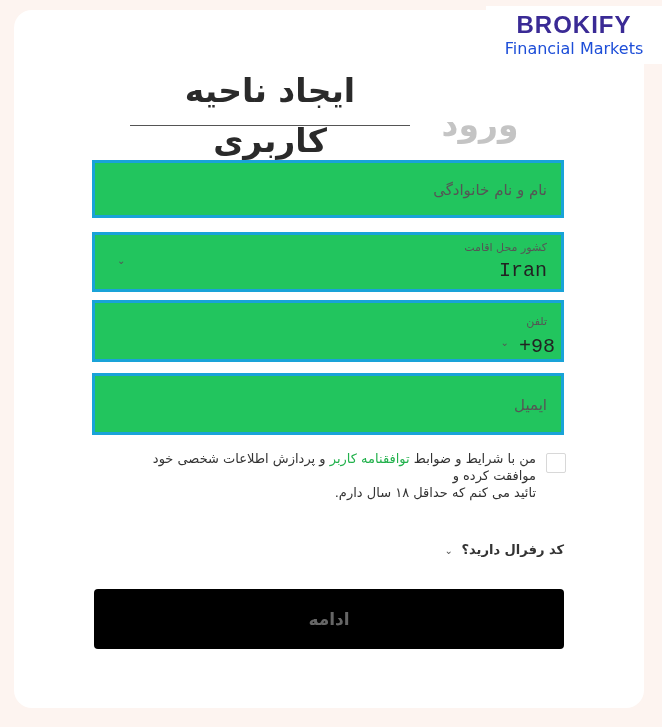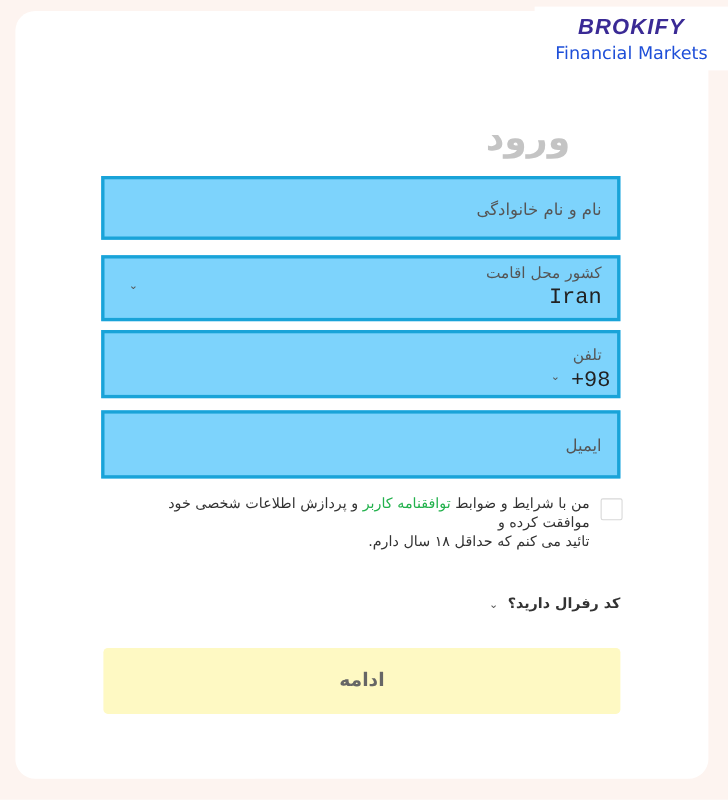--- a/index.html
+++ b/index.html
@@ -20,26 +20,25 @@
       position: absolute;
       left: 486px; top: 6px;
       width: 176px; height: 58px;
       background: #ffffff;
       text-align: center;
     }
     .logo-brand {
       display: block;
       font-family: "Liberation Sans", sans-serif;
       font-weight: bold;
-      font-size: 20px;
+      font-size: 24px;
       letter-spacing: 1px;
       color: #3a2a95;
       line-height: 30px;
       margin-top: 4px;
-      font-style: italic;
     }
     .logo-sub {
       display: block;
       font-family: "DejaVu Sans", sans-serif;
       font-size: 16px;
       color: #1d4ed8;
       line-height: 18px;
     }
     .tabs {
       position: absolute;
@@ -68,33 +67,33 @@
       color: #c4c4c4;
       width: 120px;
       text-align: center;
       margin-top: 34px;
     }
     .field {
       position: absolute;
       left: 92px;
       width: 472px;
       border: 3px solid #19a3d8;
-      background: #7dd3fc;
+      background: #22c55e;
       direction: rtl;
     }
     .field .ph {
       position: absolute;
       right: 14px;
       font-size: 15px;
       color: #555;
     }
     .field .lbl {
       position: absolute;
       right: 14px; top: 6px;
-      font-size: 14px;
+      font-size: 11px;
       color: #555;
     }
     .field .val {
       position: absolute;
       right: 14px; top: 24px;
       font-family: Liberation Mono, monospace;
       font-size: 20px;
       color: #222;
       direction: ltr;
     }
@@ -136,41 +135,42 @@
       font-weight: bold;
       color: #333;
       cursor: pointer;
       margin-top: 16px;
     }
     .referral .chev { position: static; margin-right: 4px; font-weight: normal; }
     .submit {
       position: absolute;
       left: 94px; top: 589px;
       width: 470px; height: 60px;
-      background: #fef9c3;
+      background: #000000;
       border: none;
       border-radius: 4px;
       font-family: "DejaVu Sans", sans-serif;
       font-weight: bold;
       font-size: 17px;
       color: #666;
       cursor: pointer;
     }
   </style>
 </head>
 <body>
 
 <div class="card"></div>
 
 <div class="logo">
   <span class="logo-brand">BROKIFY</span>
   <span class="logo-sub">Financial Markets</span>
 </div>
 
 <div class="tabs">
+  <div class="tab active">ایجاد ناحیه کاربری</div>
   <div class="tab inactive">ورود</div>
 </div>
 
 <div class="field" style="top:160px; height:58px;">
   <span class="ph" style="top:18px;">نام و نام خانوادگی</span>
 </div>
 
 <div class="field" style="top:232px; height:60px;">
   <span class="lbl">کشور محل اقامت</span>
   <span class="val">Iran</span>

